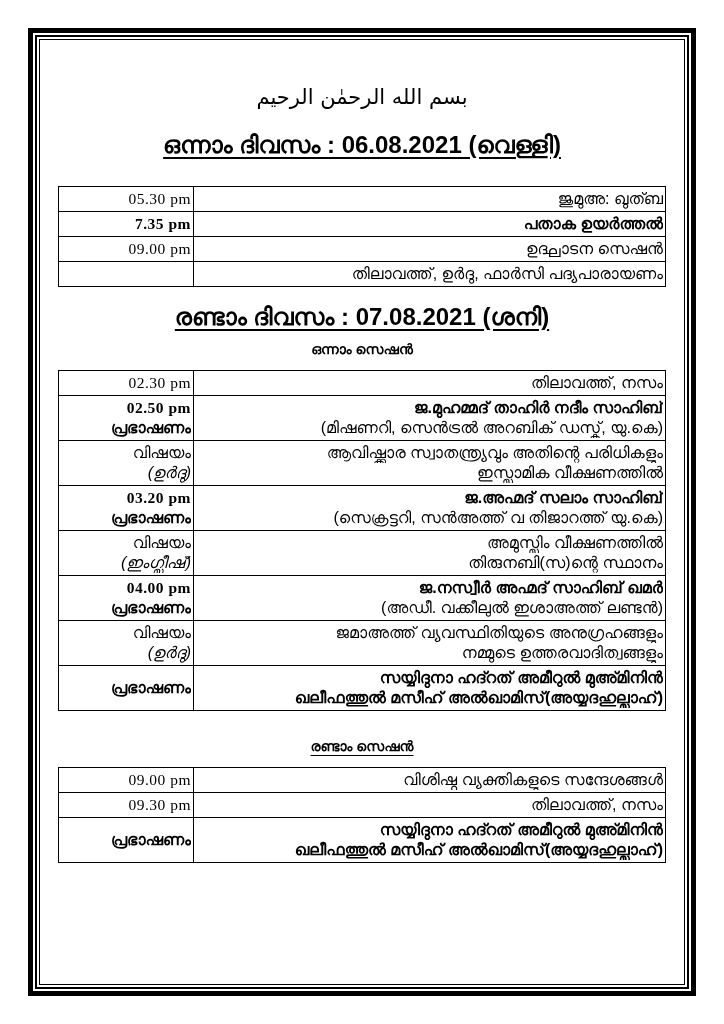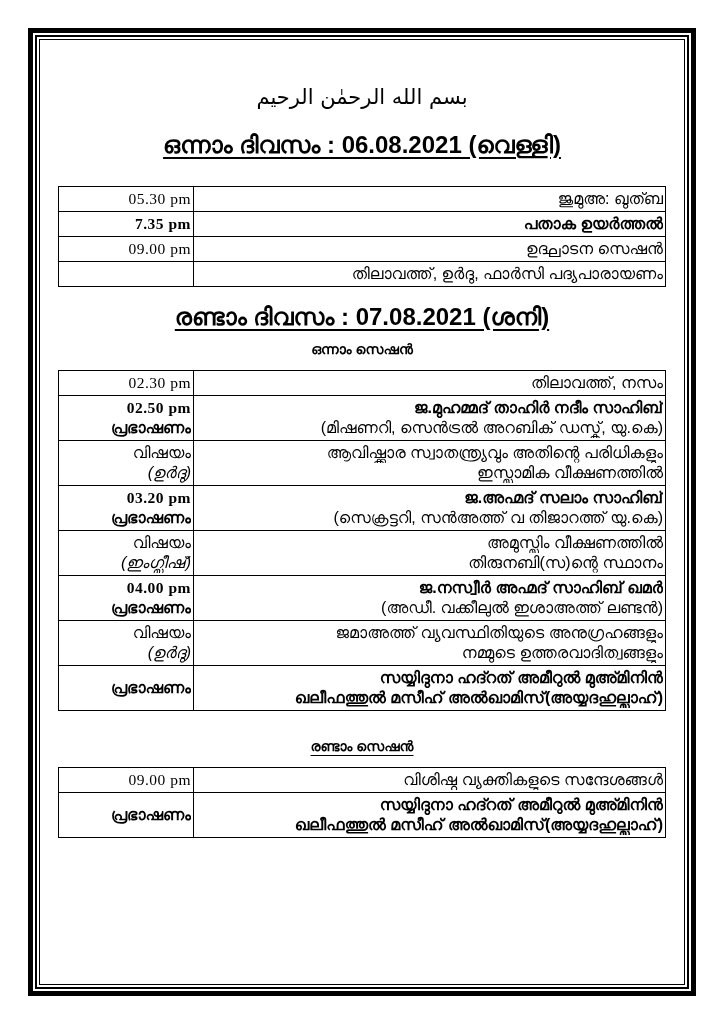--- a/index.html
+++ b/index.html
@@ -205,20 +205,28 @@
               <tr>
                 <td class="col-time">
                   <div class="line normal time-text">09.00 pm</div>
                 </td>
                 <td class="col-event">
                   <div class="line normal">വിശിഷ്ഠ വ്യക്തികളുടെ സന്ദേശങ്ങൾ</div>
                 </td>
               </tr>
               <tr>
                 <td class="col-time">
+                  <div class="line normal time-text">09.30 pm</div>
+                </td>
+                <td class="col-event">
+                  <div class="line normal">തിലാവത്ത്, നസം</div>
+                </td>
+              </tr>
+              <tr>
+                <td class="col-time">
                   <div class="line bold">പ്രഭാഷണം</div>
                 </td>
                 <td class="col-event">
                   <div class="line bold">സയ്യിദുനാ ഹദ്റത് അമീറുൽ മുഅ്മിനിൻ</div>
                   <div class="line bold">ഖലീഫത്തുൽ മസീഹ് അൽഖാമിസ്(അയ്യദഹുല്ലാഹ്)</div>
                 </td>
               </tr>
             </tbody>
         </table>
 

